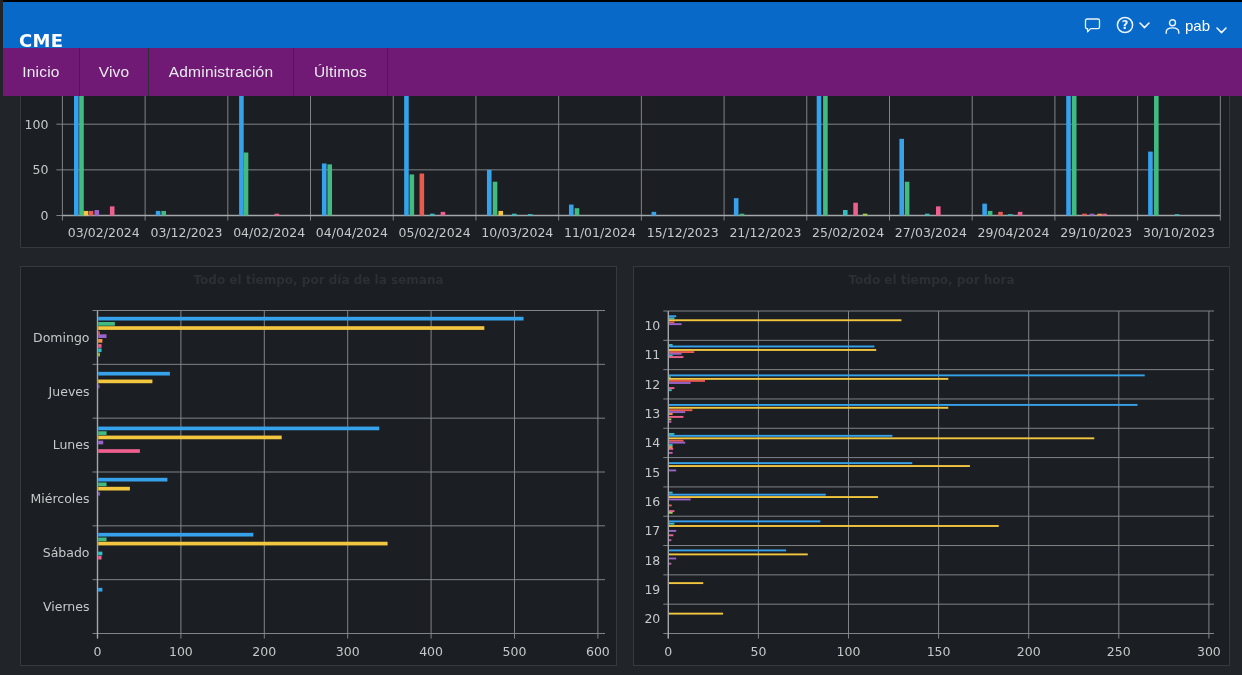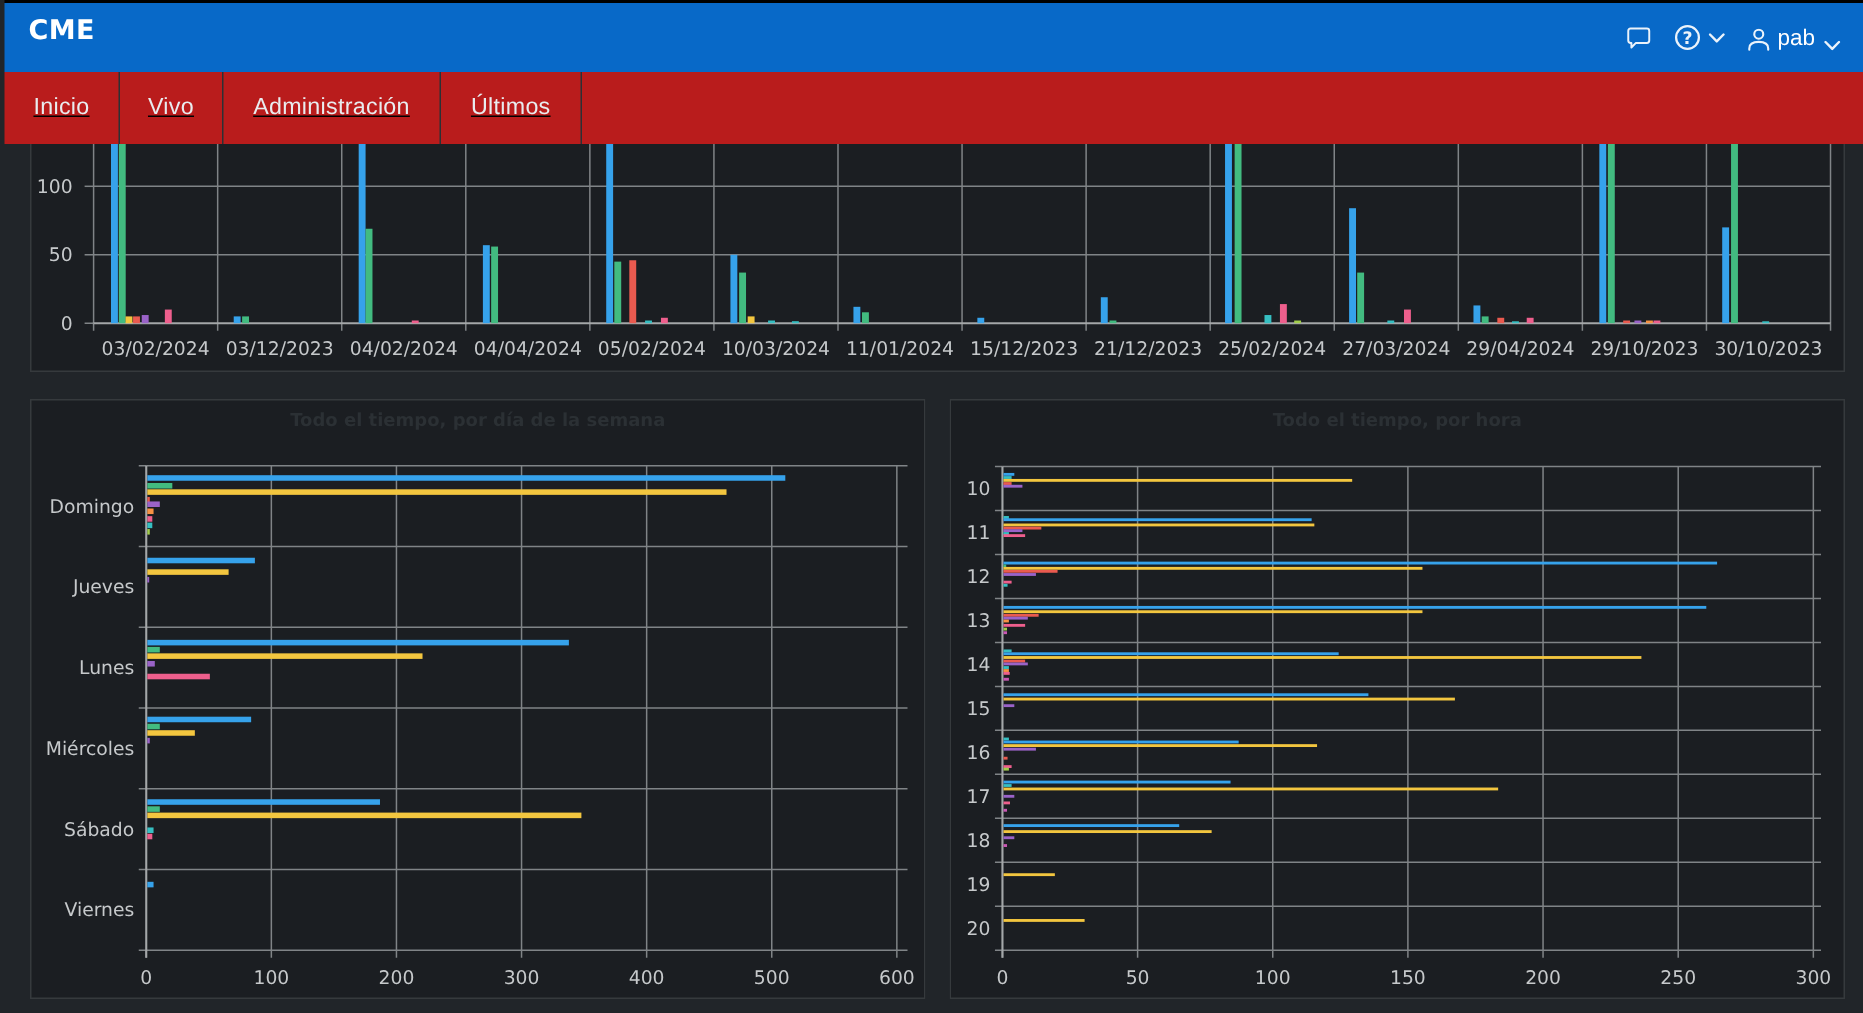--- a/index.html
+++ b/index.html
@@ -1,32 +1,32 @@
 <!DOCTYPE html>
 <html><head>
 <meta charset="utf-8">
 <title>CME</title>
 <style>
 html,body{margin:0;padding:0;background:#212529;}
 #app{position:relative;width:1242px;height:675px;overflow:hidden;
      font-family:"Liberation Sans",sans-serif;background:#212529;}
 .top-strip{position:absolute;left:3px;top:0;right:0;height:2px;background:#000;z-index:20;}
 .topbar{position:absolute;left:3px;top:2px;right:0;height:46.4px;background:#0869c8;z-index:20;}
-.brand{position:absolute;left:16px;top:8px;color:#fff;font-weight:bold;
+.brand{position:absolute;left:16px;top:28px;color:#fff;font-weight:bold;
        font-size:18px;letter-spacing:0.3px;font-family:"DejaVu Sans","Liberation Sans",sans-serif;}
 .header-right{position:absolute;right:0;top:0;height:100%;display:flex;align-items:center;}
 .hicon{display:flex;align-items:center;color:#fff;}
 .hicon svg{display:block;}
 .chat-box{margin-right:15px;}
 .help-box{margin-right:15px;display:flex;align-items:center;}
 .help-box .chev{margin-left:5px;}
 .user-box{margin-right:15px;display:flex;align-items:flex-end;}
 .user-name{color:#fff;font-size:15px;margin:0 6px 0 4.5px;}
-.tabs{position:absolute;left:3px;top:48.4px;right:0;height:48.1px;background:#b91c1c;
-      display:flex;align-items:stretch;z-index:20;text-decoration:underline;}
+.tabs{position:absolute;left:3px;top:48.4px;right:0;height:48.1px;background:#701a75;
+      display:flex;align-items:stretch;z-index:20;}
 .tab{display:flex;align-items:center;justify-content:center;box-sizing:border-box;
      font-size:15.5px;letter-spacing:0.2px;color:#e9ecef;
      border-right:1px solid #2c3034;cursor:pointer;white-space:nowrap;}
 .tab.active{background:#1b1e22;color:#fff;font-weight:bold;letter-spacing:0.45px;}
 .card{position:absolute;}
 .card svg{display:block;width:100%;height:100%;}
 .card svg text{font-family:"DejaVu Sans",sans-serif;}
 </style>
 </head>
 <body>

